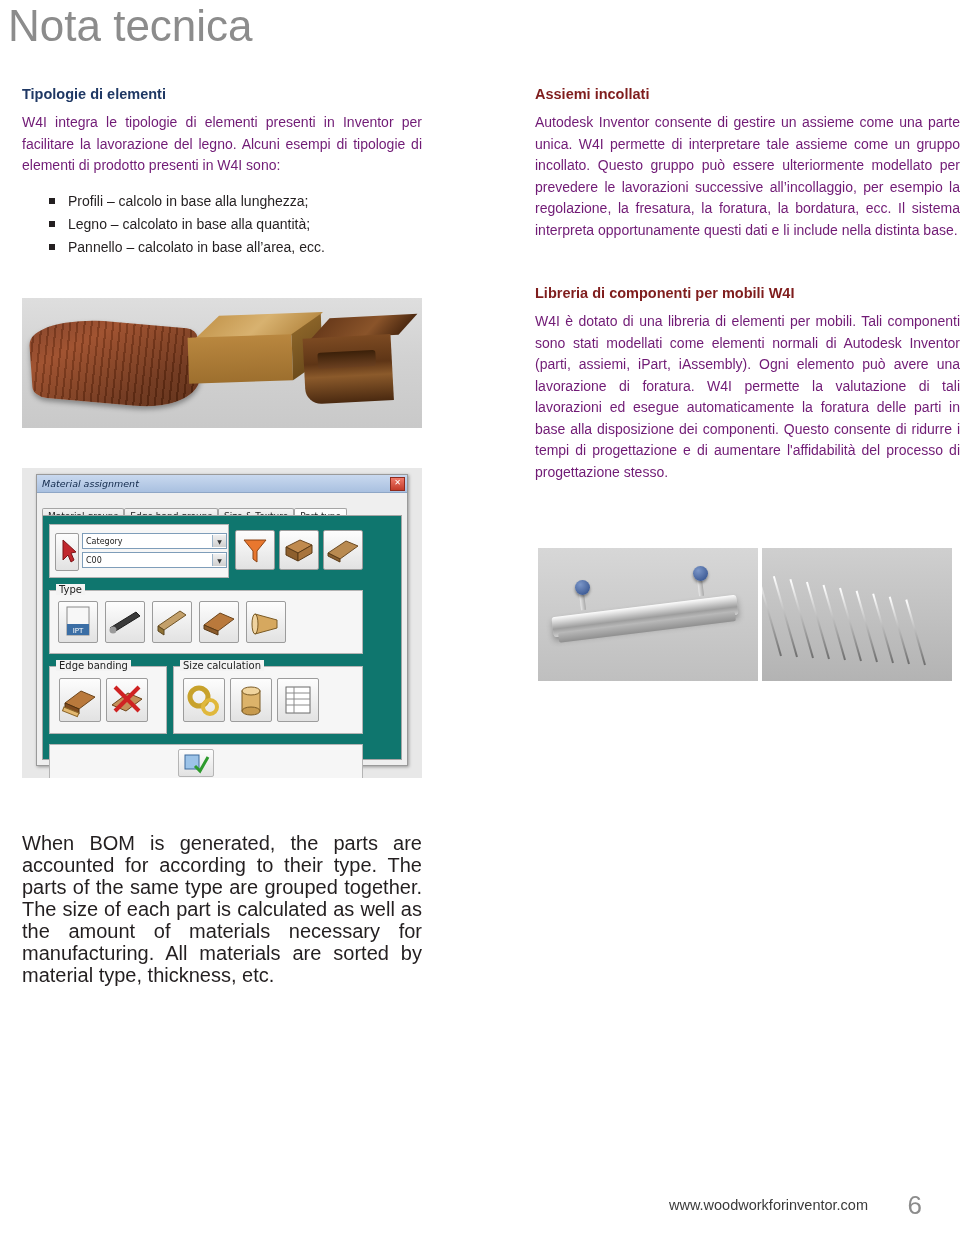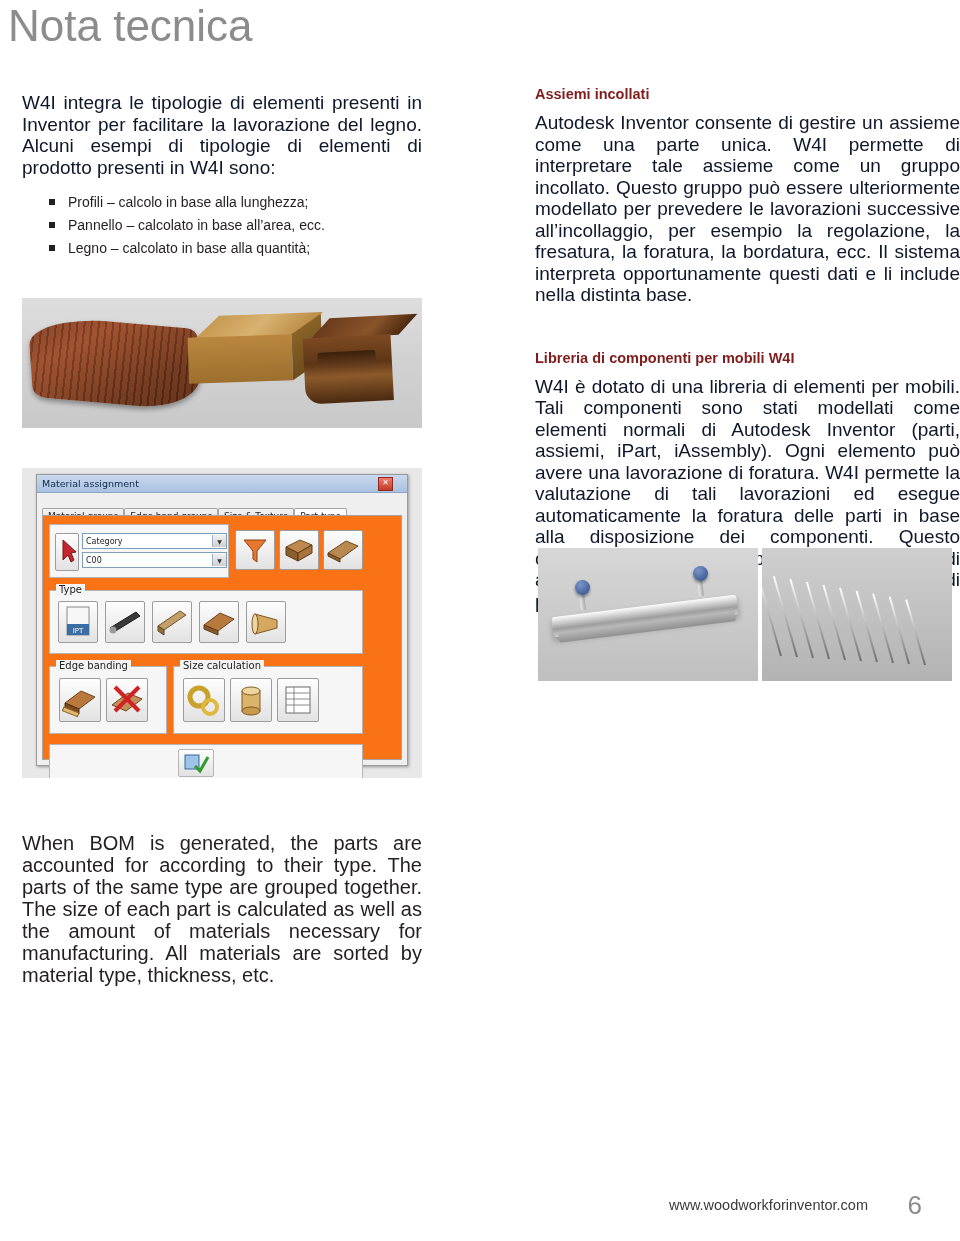--- a/index.html
+++ b/index.html
@@ -50,24 +50,24 @@
     font-size: 14.5px;
     font-weight: bold;
     color: #1f3864;
     margin: 0 0 6px 0;
     line-height: 20px;
   }
   .col-right h3.sec-head {
     color: #7f1d1d;
   }
   p.body {
-    font-size: 19px;
+    font-size: 14px;
     line-height: 21.5px;
     margin: 8px 0 0 0;
-    color: #0f172a;
+    color: #701a75;
     text-align: justify;
     text-justify: inter-word;
   }
   .bullets {
     margin: 13px 0 0 0;
     padding: 0;
     list-style: none;
   }
   .bullets li {
     font-size: 14px;
@@ -195,23 +195,24 @@
     border: 1px solid #9a9a9a;
     box-shadow: 1px 1px 3px rgba(0,0,0,.35);
     font-family: "DejaVu Sans", sans-serif;
   }
   .dlg-title {
     height: 17px;
     background: linear-gradient(180deg, #c9d9ef, #a9c0e0);
     border-bottom: 1px solid #8ea6c6;
     display: flex;
     align-items: center;
-    padding: 0 14px 0 5px;
+    padding: 0 2px 0 5px;
     font-size: 9.5px;
     color: #10284a;
+    font-style: italic;
   }
   .dlg-title .t-label { flex: 1; }
   .dlg-close {
     width: 13px; height: 12px;
     background: linear-gradient(180deg, #f07a6a, #c33b2a);
     border: 1px solid #8e2a1d;
     color: #fff;
     font-size: 8px;
     line-height: 10px;
     text-align: center;
@@ -238,21 +239,21 @@
     font-weight: normal;
     position: relative;
     top: 1px;
     padding-bottom: 3px;
   }
   .dlg-body {
     position: absolute;
     left: 5px; right: 5px;
     top: 40px; bottom: 5px;
     border: 1px solid #a5a5a5;
-    background: #f97316;
+    background: #0f766e;
     padding-left: 31px;
   }
   .grp {
     position: absolute;
     border: 1px solid #b4b4b4;
     background: #f6f6f6;
   }
   .grp > .grp-label {
     position: absolute;
     top: -7px; left: 6px;
@@ -385,25 +386,26 @@
   }
 </style>
 </head>
 <body>
 
 <div class="page">
 
   <div class="doc-title">Nota tecnica</div>
 
   <div class="col-left">
+    <h3 class="sec-head">Tipologie di elementi</h3>
     <p class="body">W4I integra le tipologie di elementi presenti in Inventor per facilitare la lavorazione del legno. Alcuni esempi di tipologie di elementi di prodotto presenti in W4I sono:</p>
     <ul class="bullets">
       <li>Profili – calcolo in base alla lunghezza;</li>
+      <li>Legno – calcolato in base alla quantità;</li>
       <li>Pannello – calcolato in base all’area, ecc.</li>
-      <li>Legno – calcolato in base alla quantità;</li>
     </ul>
   </div>
 
   <div class="fig-wood">
     <div class="wood-curved"></div>
     <div class="wood-beam">
       <div class="top"></div>
       <div class="front"></div>
       <div class="side"></div>
     </div>

